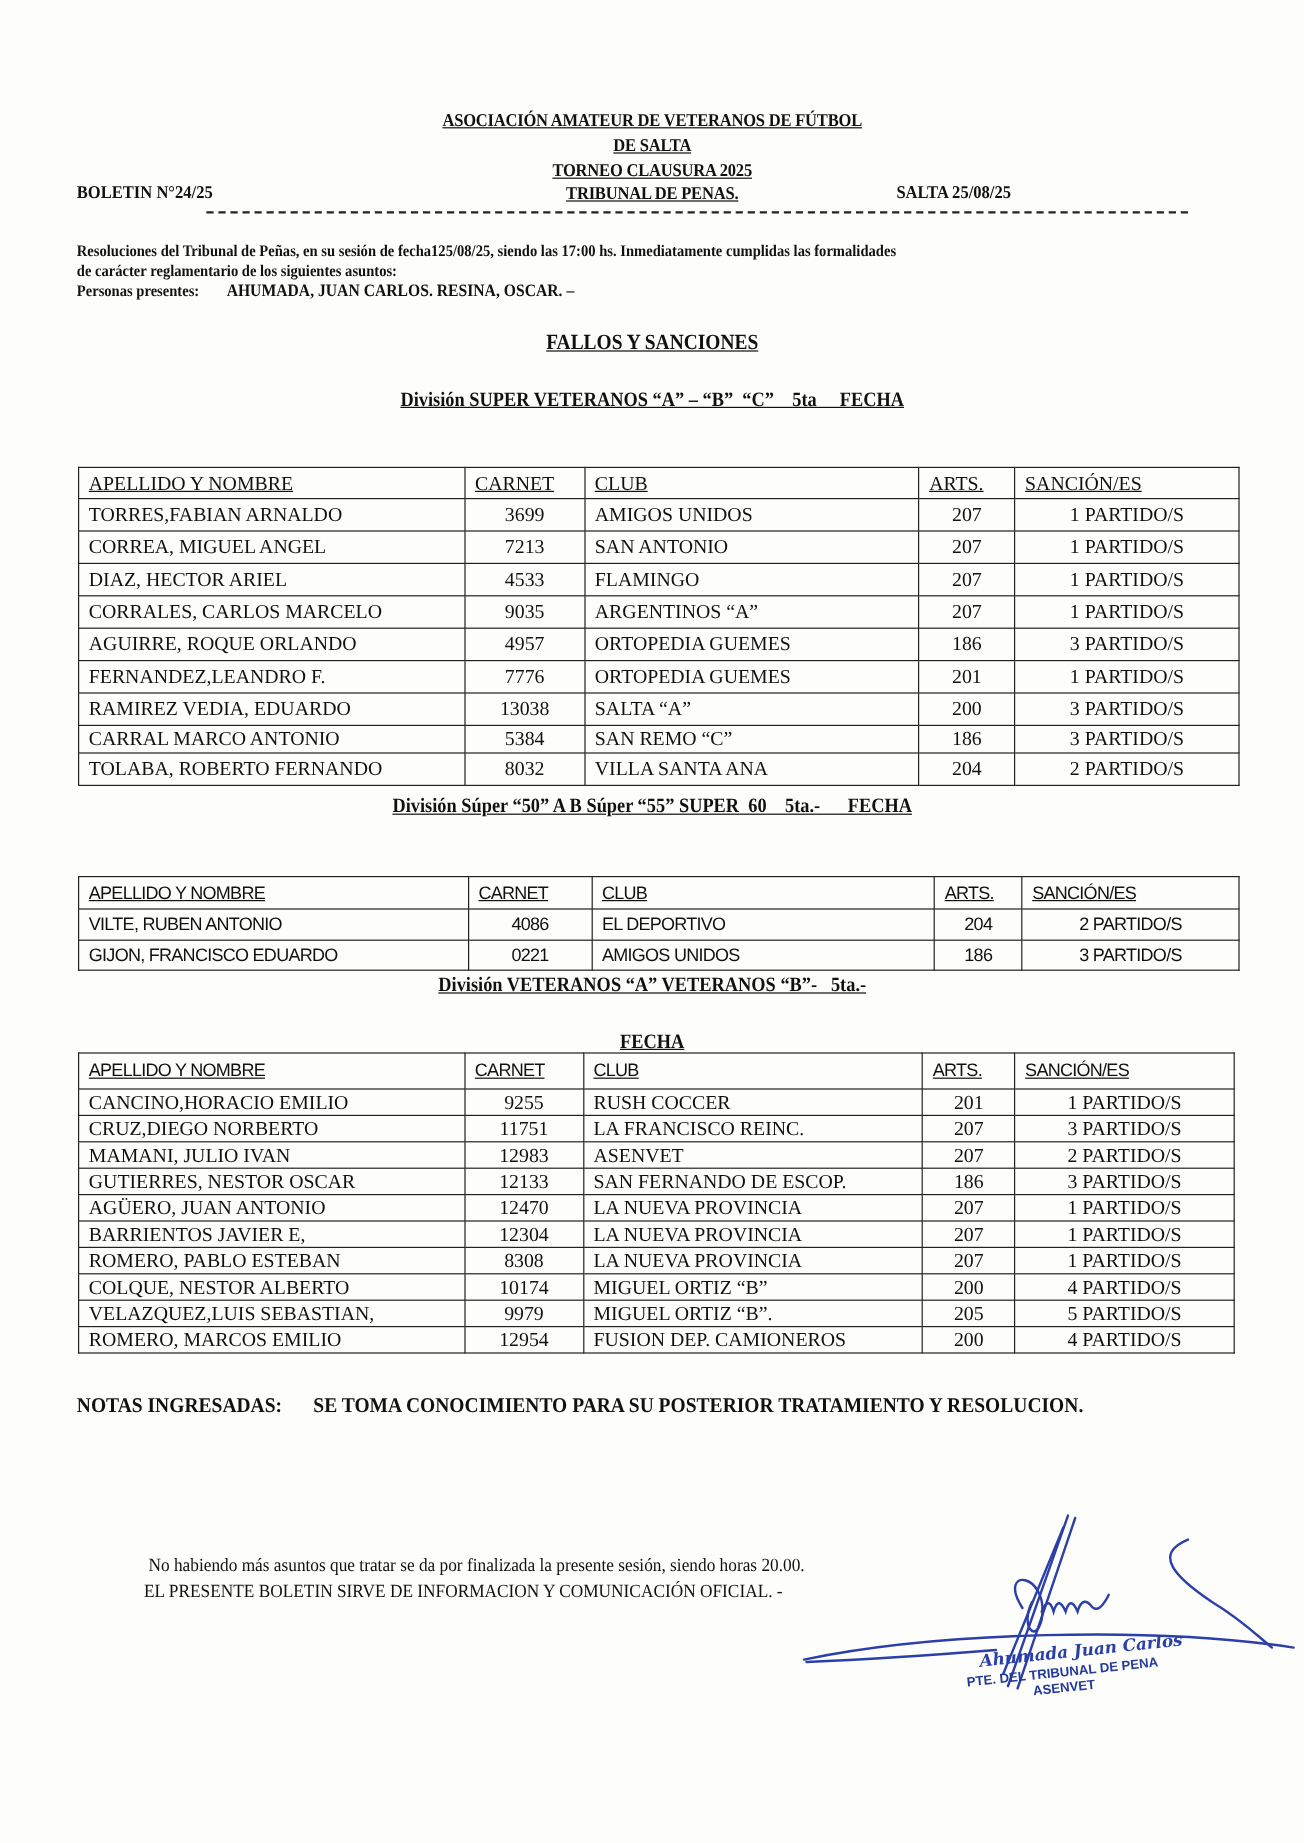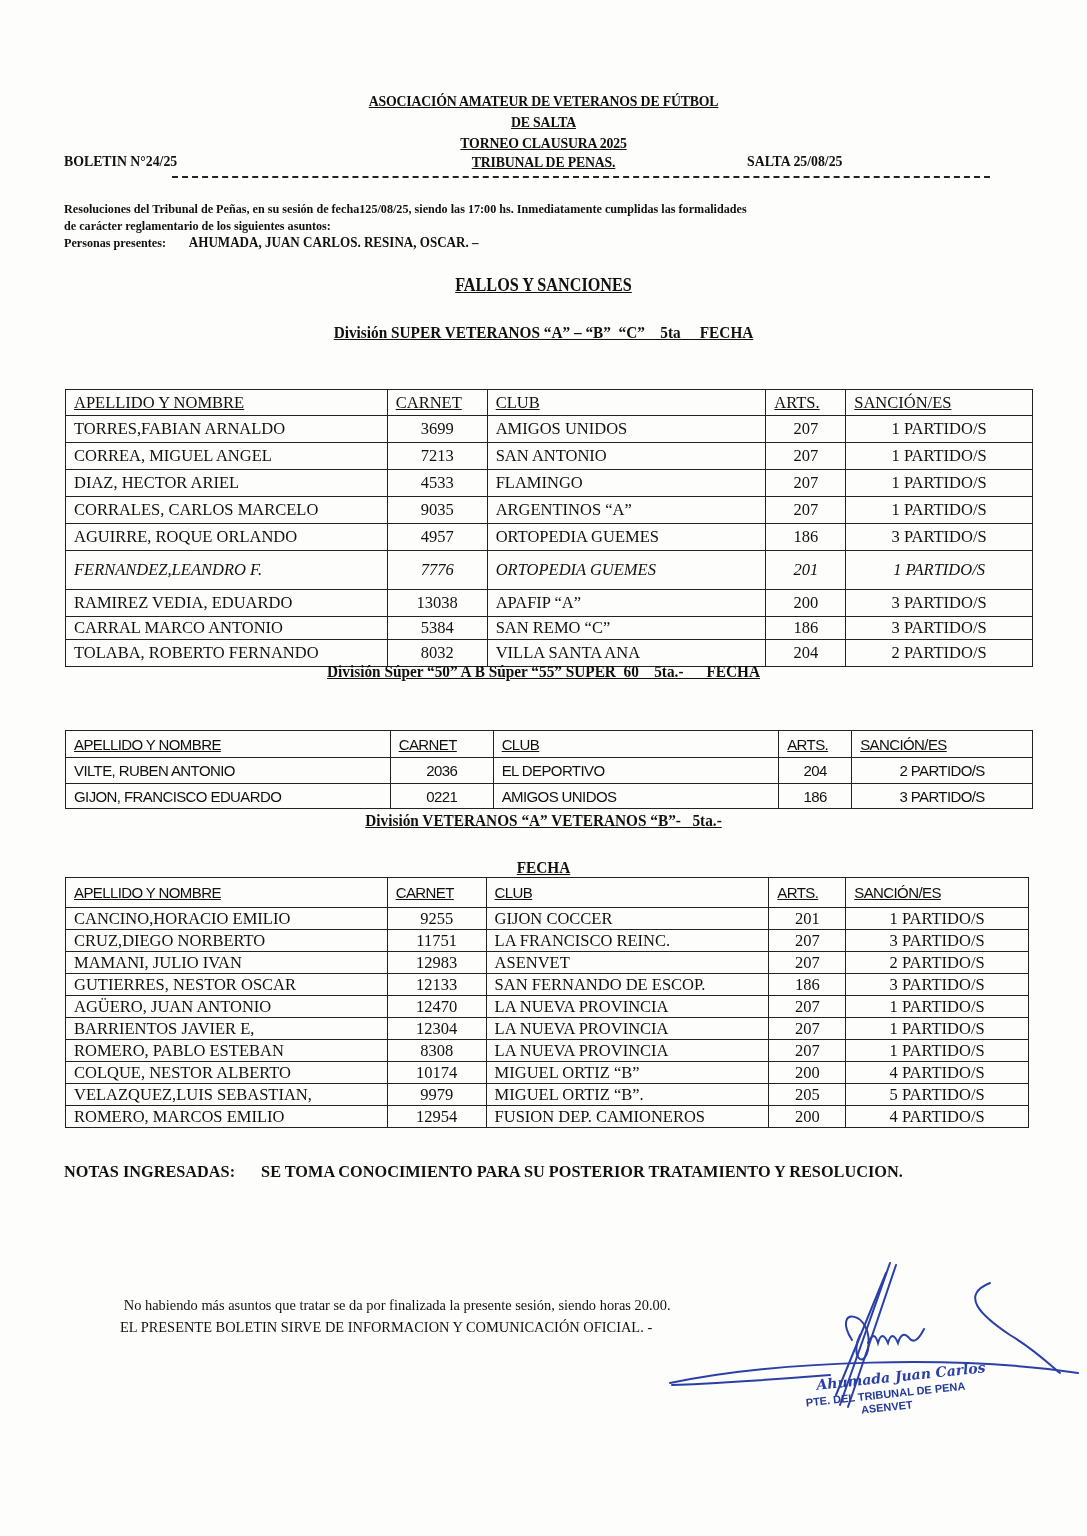--- a/index.html
+++ b/index.html
@@ -105,31 +105,31 @@
         <td class="c">207</td>
         <td class="c">1 PARTIDO/S</td>
       </tr>
   <tr style="height:27px;">
         <td class="l">AGUIRRE, ROQUE ORLANDO</td>
         <td class="c">4957</td>
         <td class="l">ORTOPEDIA GUEMES</td>
         <td class="c">186</td>
         <td class="c">3 PARTIDO/S</td>
       </tr>
-  <tr style="height:39px;font-style:italic;">
+  <tr style="height:27px;">
         <td class="l">FERNANDEZ,LEANDRO F.</td>
         <td class="c">7776</td>
         <td class="l">ORTOPEDIA GUEMES</td>
         <td class="c">201</td>
         <td class="c">1 PARTIDO/S</td>
       </tr>
   <tr style="height:27px;">
         <td class="l">RAMIREZ VEDIA, EDUARDO</td>
         <td class="c">13038</td>
-        <td class="l">APAFIP “A”</td>
+        <td class="l">SALTA “A”</td>
         <td class="c">200</td>
         <td class="c">3 PARTIDO/S</td>
       </tr>
   <tr style="height:23px;">
         <td class="l">CARRAL MARCO ANTONIO</td>
         <td class="c">5384</td>
         <td class="l">SAN REMO “C”</td>
         <td class="c">186</td>
         <td class="c">3 PARTIDO/S</td>
       </tr>
@@ -156,21 +156,21 @@
   <tbody>
       <tr style="height:27px;">
     <th>APELLIDO Y NOMBRE</th>
     <th>CARNET</th>
     <th>CLUB</th>
     <th>ARTS.</th>
     <th>SANCIÓN/ES</th>
   </tr>
   <tr style="height:26px;">
         <td class="l">VILTE, RUBEN ANTONIO</td>
-        <td class="c">2036</td>
+        <td class="c">4086</td>
         <td class="l">EL DEPORTIVO</td>
         <td class="c">204</td>
         <td class="c">2 PARTIDO/S</td>
       </tr>
   <tr style="height:25px;">
         <td class="l">GIJON, FRANCISCO EDUARDO</td>
         <td class="c">0221</td>
         <td class="l">AMIGOS UNIDOS</td>
         <td class="c">186</td>
         <td class="c">3 PARTIDO/S</td>
@@ -193,21 +193,21 @@
       <tr style="height:30px;">
     <th>APELLIDO Y NOMBRE</th>
     <th>CARNET</th>
     <th>CLUB</th>
     <th>ARTS.</th>
     <th>SANCIÓN/ES</th>
   </tr>
   <tr style="height:22px;">
         <td class="l">CANCINO,HORACIO EMILIO</td>
         <td class="c">9255</td>
-        <td class="l">GIJON COCCER</td>
+        <td class="l">RUSH COCCER</td>
         <td class="c">201</td>
         <td class="c">1 PARTIDO/S</td>
       </tr>
   <tr style="height:22px;">
         <td class="l">CRUZ,DIEGO NORBERTO</td>
         <td class="c">11751</td>
         <td class="l">LA FRANCISCO REINC.</td>
         <td class="c">207</td>
         <td class="c">3 PARTIDO/S</td>
       </tr>

